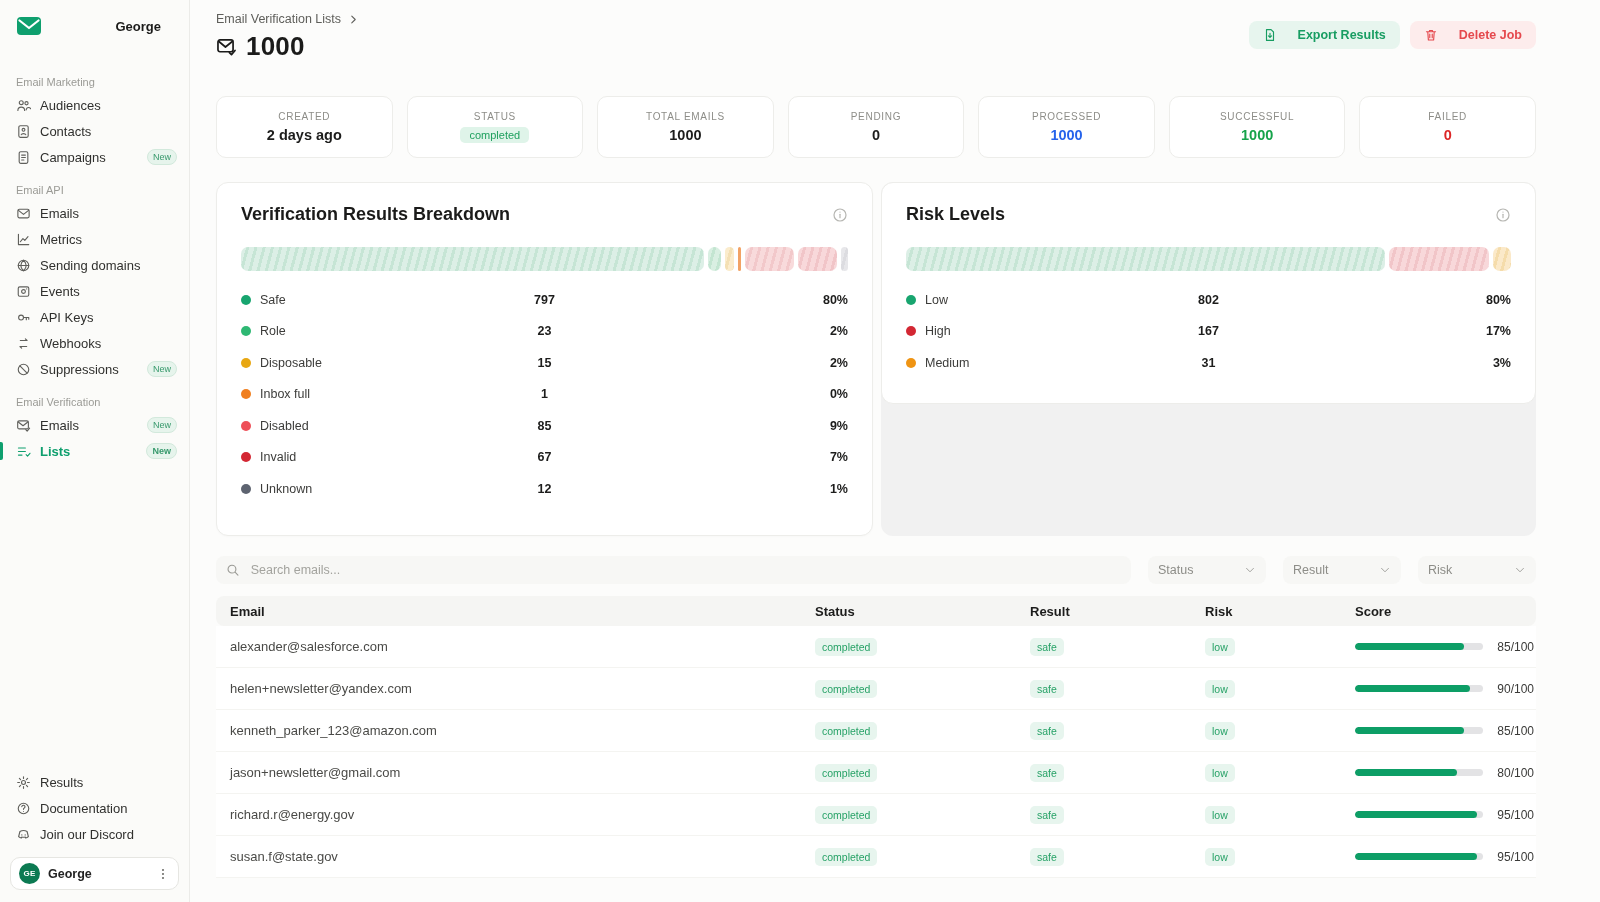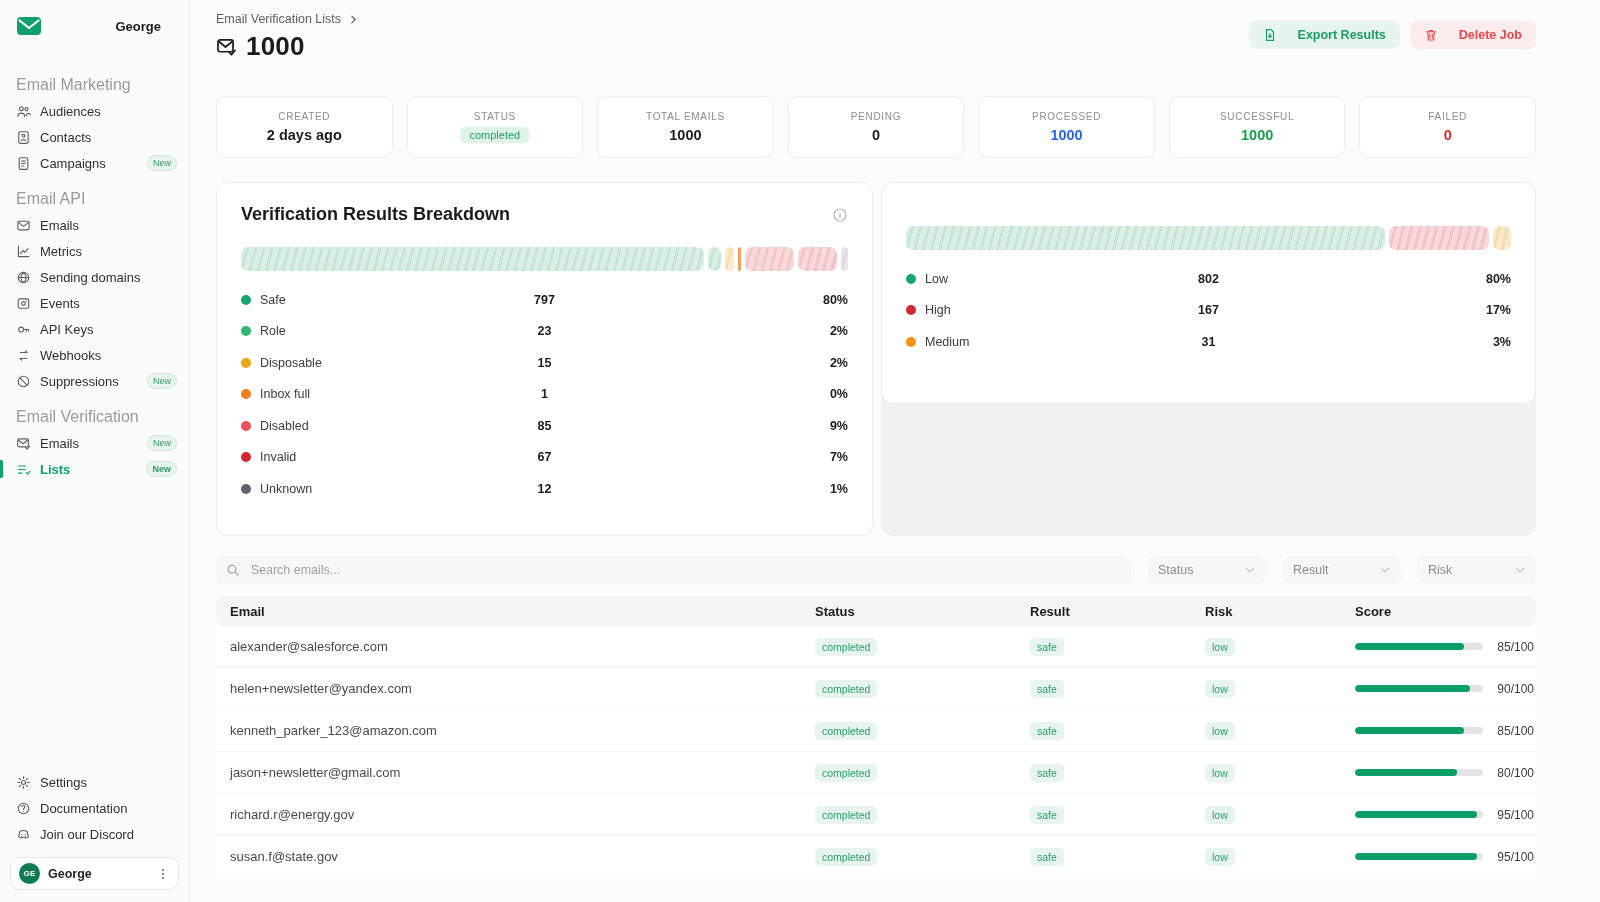--- a/index.html
+++ b/index.html
@@ -15,21 +15,21 @@
   .sidebar {
     width:190px; flex:0 0 190px; background:#fbfbf9;
     border-right:1px solid #ebebe8;
     display:flex; flex-direction:column;
     padding:12px 0 12px;
   }
   .sb-top { display:flex; align-items:center; justify-content:space-between; padding:0 28px 0 16px; height:28px; }
   .logo { width:26px; height:26px; color:#0e9f6e; display:flex; }
   .ws-name { font-size:13px; font-weight:700; color:#1b1b1a; }
   .nav { margin-top:22px; }
-  .section-label { font-size:16px; color:#9b9b96; padding:0 16px; margin:14px 0 4px; }
+  .section-label { font-size:11px; color:#9b9b96; padding:0 16px; margin:14px 0 4px; }
   .nav-item {
     position:relative; display:flex; align-items:center; gap:9px;
     height:26px; padding:0 12px 0 16px; font-size:13px; color:#30302e; cursor:pointer;
   }
   .nav-item .icon { width:15px; height:15px; color:#60605c; flex:0 0 15px; }
   .nav-item.active { color:#0e9f6e; font-weight:700; }
   .nav-item.active .icon { color:#0e9f6e; }
   .nav-item.active::before {
     content:""; position:absolute; left:0; top:4px; bottom:4px; width:3px;
     background:#0e9f6e; border-radius:0 2px 2px 0;
@@ -248,21 +248,21 @@
           <span class="badge-new">New</span>
         </div>
       </nav>
     <div class="sb-footer">
       <div id="sb-footer-items">
           <div class="nav-item">
             <span class="icon"><svg fill="none" stroke="currentColor" stroke-width="1.2" stroke-linecap="round" stroke-linejoin="round" width="100%" height="100%" viewBox="0 0 16 16">
                 <circle cx="8" cy="8" r="2.1"></circle>
                 <path d="M8 1.8v1.9M8 12.3v1.9M1.8 8h1.9M12.3 8h1.9M3.6 3.6l1.3 1.3M11.1 11.1l1.3 1.3M12.4 3.6l-1.3 1.3M4.9 11.1l-1.3 1.3"></path>
               </svg></span>
-            <span>Settings</span>
+            <span>Results</span>
           </div>
           <div class="nav-item">
             <span class="icon"><svg fill="none" stroke="currentColor" stroke-width="1.2" stroke-linecap="round" stroke-linejoin="round" width="100%" height="100%" viewBox="0 0 16 16">
                 <circle cx="8" cy="8" r="5.6"></circle>
                 <path d="M6.2 6.1c.2-1 1-1.6 1.9-1.5.9.1 1.6.8 1.5 1.7-.1 1.1-1.2 1.3-1.6 2.1v.5"></path>
                 <circle cx="8" cy="11.3" r=".55" fill="currentColor" stroke="none"></circle>
               </svg></span>
             <span>Documentation</span>
           </div>
           <div class="nav-item">
@@ -440,20 +440,30 @@
                 <span>Unknown</span>
               </div>
               <div class="l-count">12</div>
               <div class="l-pct">1%</div>
             </div>
           </div>
       </section>
 
       <section class="risk-wrap">
         <div class="panel-risk">
+          <div class="panel-header">
+            <span class="panel-title">Risk Levels</span>
+            <span class="info-icon">
+              <svg viewBox="0 0 16 16" width="100%" height="100%" fill="none" stroke="currentColor" stroke-width="1.2" stroke-linecap="round">
+                  <circle cx="8" cy="8" r="6"></circle>
+                  <path d="M8 7.3v3.4"></path>
+                  <circle cx="8" cy="5.1" r=".6" fill="currentColor" stroke="none"></circle>
+                </svg>
+            </span>
+          </div>
           <div class="stacked-bar" id="risk-bar">
               <div class="seg" style="width: 80.2%; background-color: rgb(220, 239, 230); background-image: repeating-linear-gradient(105deg, transparent 0px, transparent 5px, rgb(198, 229, 213) 5px, rgb(198, 229, 213) 8px);"></div>
               <div class="seg" style="width: 16.7%; background-color: rgb(248, 216, 218); background-image: repeating-linear-gradient(105deg, transparent 0px, transparent 5px, rgb(241, 197, 200) 5px, rgb(241, 197, 200) 8px);"></div>
               <div class="seg" style="width: 3.1%; background-color: rgb(251, 233, 201); background-image: repeating-linear-gradient(105deg, transparent 0px, transparent 5px, rgb(245, 220, 171) 5px, rgb(245, 220, 171) 8px);"></div>
             </div>
           <div class="legend" id="risk-legend">
               <div class="legend-row">
                 <div class="l-label">
                   <span class="dot" style="background: rgb(24, 165, 111);"></span>
                   <span>Low</span>

